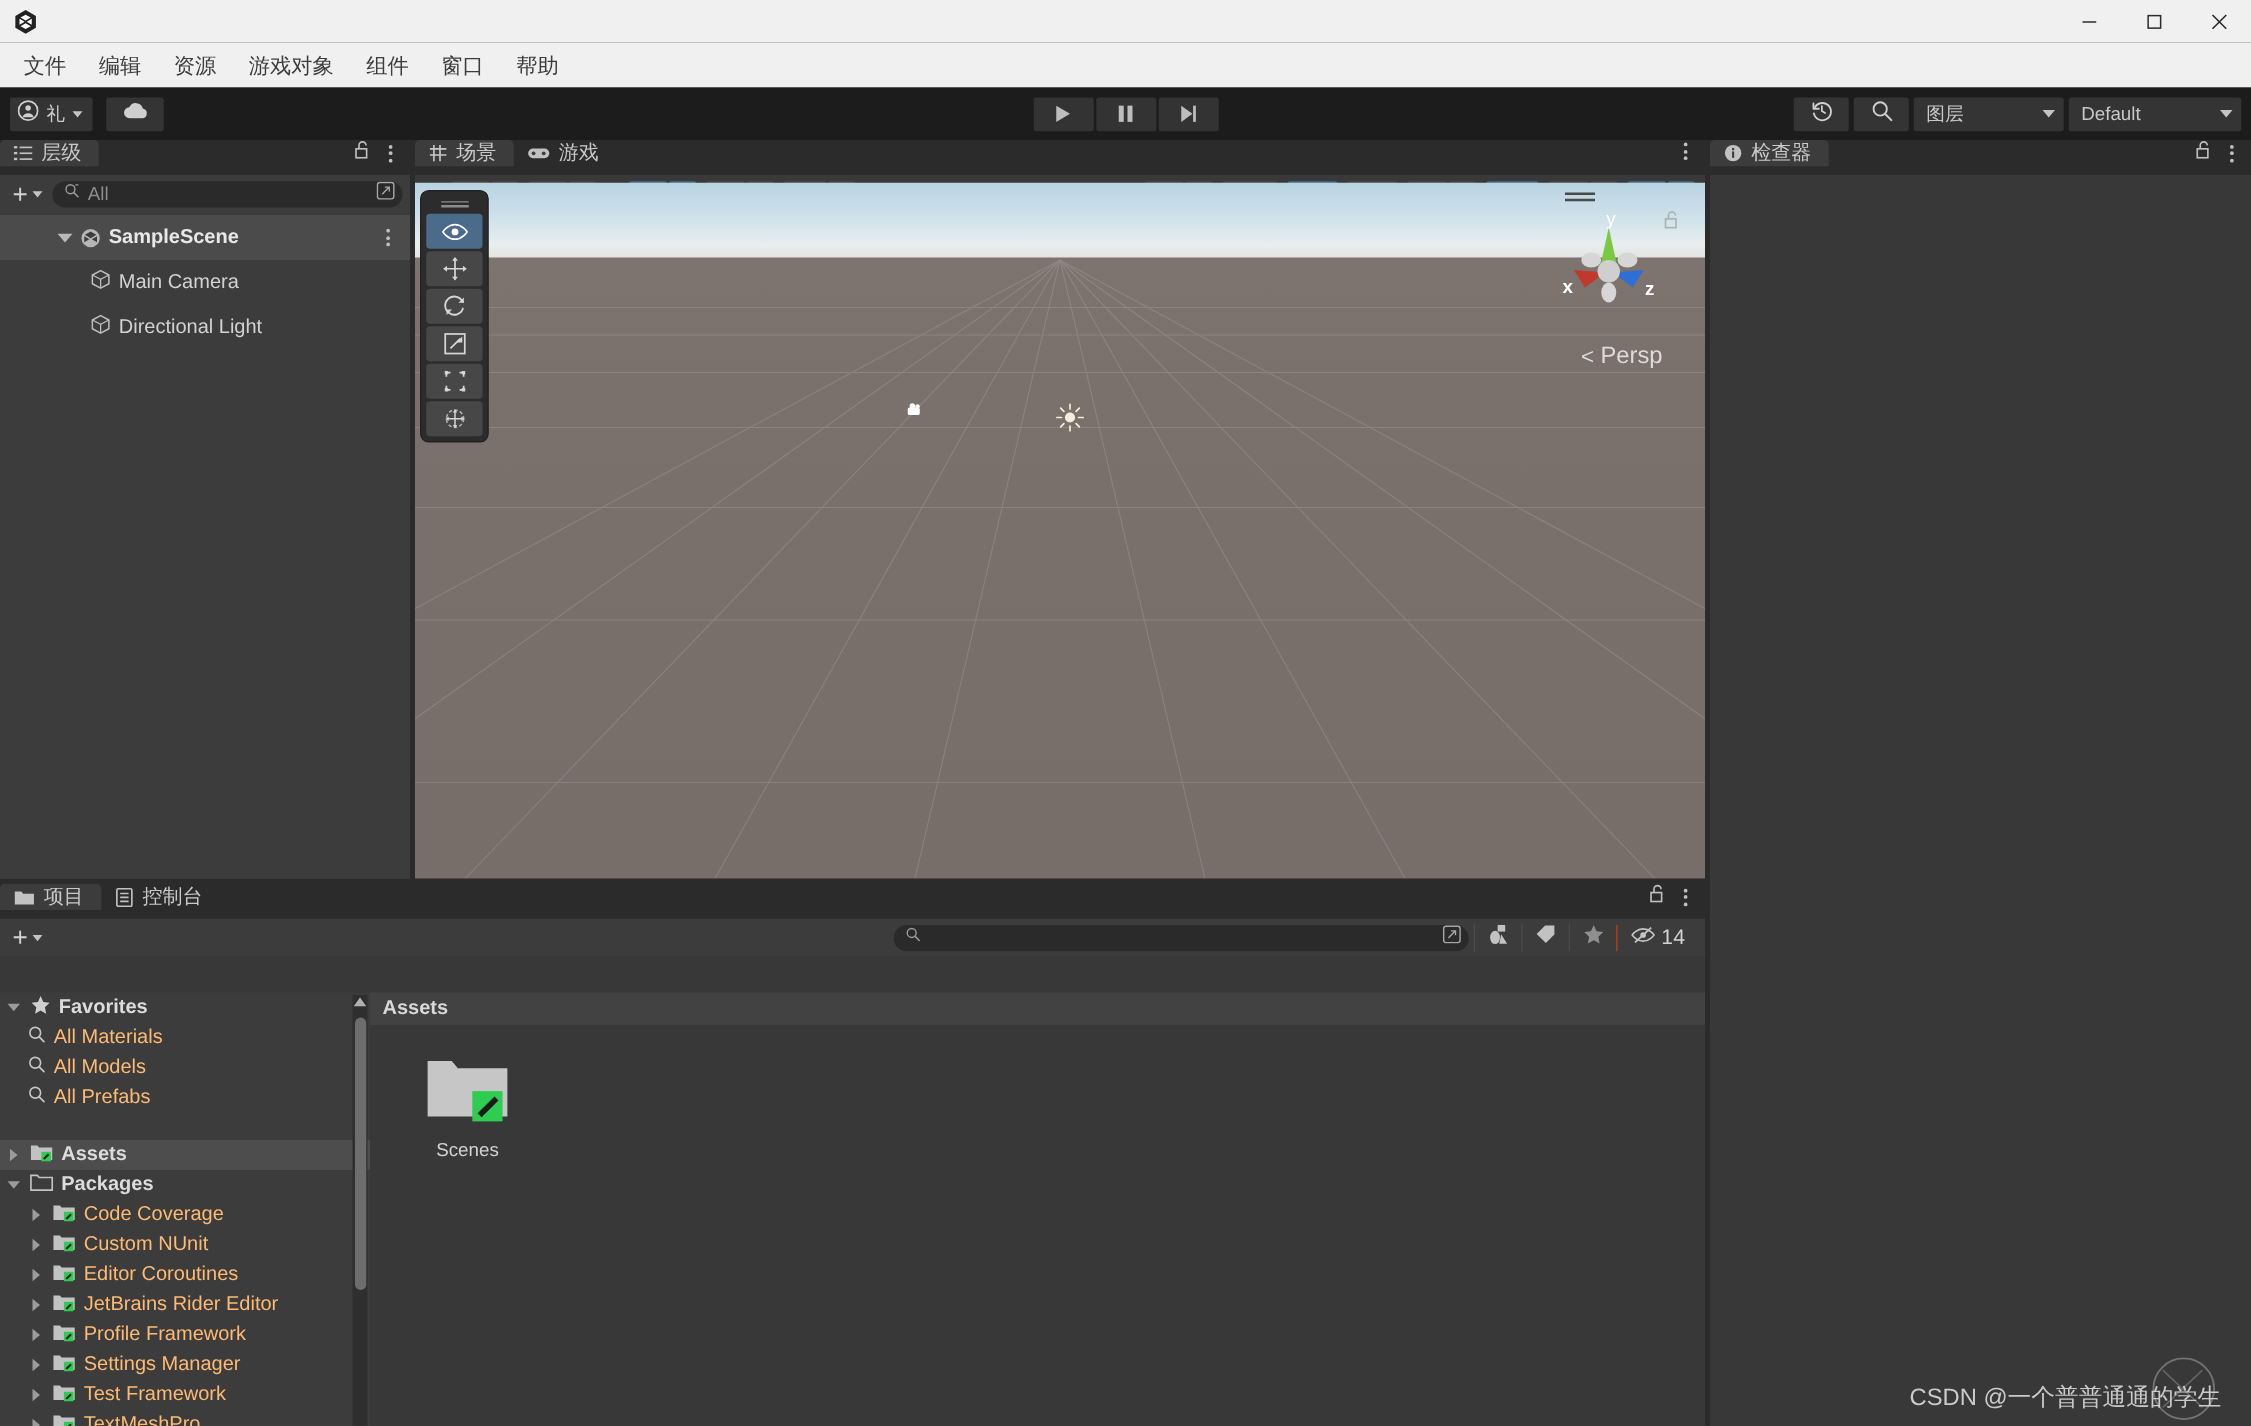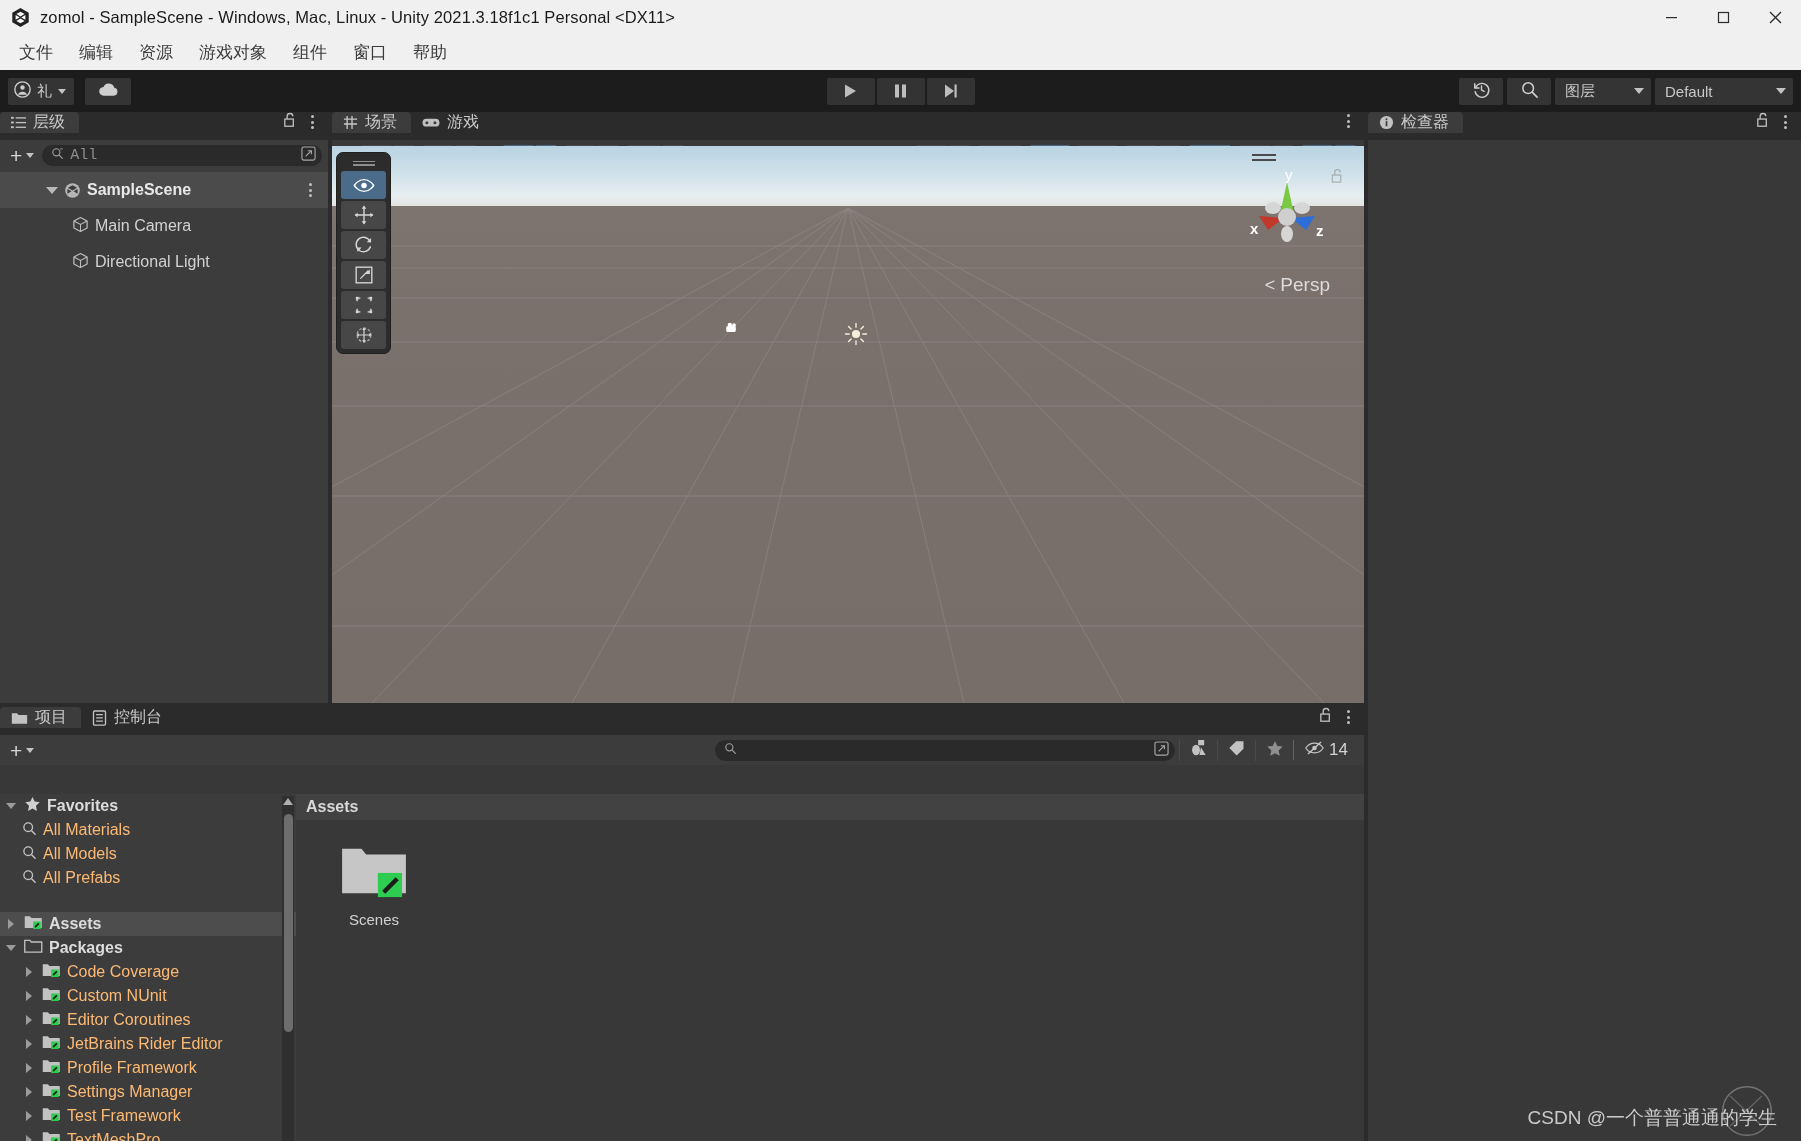--- a/index.html
+++ b/index.html
@@ -48,21 +48,21 @@
     position: absolute; left: 50%; transform: translateX(-50%);
     display: flex; gap: 2px;
   }
   .play-btn { width: 48px; height: 27px; background: #333333; display: flex; align-items: center; justify-content: center; border-radius: 2px;}
   .right-group { position: absolute; right: 8px; display: flex; align-items: center; gap: 4px; }
   .rt-icon-btn { width: 44px; height: 27px; background: #343434; border-radius: 2px; display: flex; align-items: center; justify-content: center; }
   .rt-dd {
     height: 27px; background: #343434; border-radius: 2px; display: flex; align-items: center;
     justify-content: space-between; padding: 0 7px 0 10px; color: #c8c8c8; font-size: 15px; gap: 12px;
   }
-  .rt-dd.layers { width: 96px; }
+  .rt-dd.layers { width: 120px; }
   .rt-dd.layout { width: 138px; }
   .caret { width: 0; height: 0; border-left: 5px solid transparent; border-right: 5px solid transparent; border-top: 6px solid #c3c3c3; }
   .caret.sm { border-left-width: 4px; border-right-width: 4px; border-top-width: 5px; }
 
   
   .panel { position: absolute; background: #383838; }
   .panel-tabbar {
     height: 28px; background: #2b2b2b; display: flex; align-items: flex-start; position: relative;
   }
   .ptab {
@@ -79,21 +79,21 @@
   #hierarchy { left: 0; top: 112px; width: 328px; height: 591px; background: #3c3c3c; }
   .hier-toolbar { height: 30px; display: flex; align-items: center; padding: 0 6px; gap: 4px; background: #3c3c3c; }
   .plus-dd { display: flex; align-items: center; gap: 4px; padding: 0 4px; }
   .plus-sign { color: #d2d2d2; font-size: 21px; line-height: 1; font-weight: 300; }
   .search-box {
     flex: 1; height: 21px; background: #2a2a2a; border-radius: 11px; display: flex; align-items: center;
     padding: 0 6px 0 9px; gap: 6px;
   }
   .search-box input {
     background: transparent; border: none; outline: none; color: #9a9a9a; font-size: 15px; flex: 1;
-    font-family: Liberation Mono, monospace;
+    font-family: Liberation Sans, sans-serif;
   }
   .search-box input::placeholder { color: #8d8d8d; }
   .hier-list { padding-top: 2px; }
   .hrow { height: 36px; display: flex; align-items: center; gap: 6px; padding-left: 8px; font-size: 16px; color: #d2d2d2; position: relative;}
   .hrow.scene-root { background: #4b4b4b; font-weight: bold; color: #e8e8e8; }
   .tri { width: 0; height: 0; border-left: 6px solid transparent; border-right: 6px solid transparent; border-top: 7px solid #b9b9b9; margin-left: 2px;}
   .indent-1 { padding-left: 40px; }
   .indent-2 { padding-left: 72px; }
   .hrow .kebab { position: absolute; right: 12px; }
 
@@ -187,21 +187,20 @@
 
 <div id="app">
 
   <div class="titlebar">
     <div class="tb-logo">
       <svg width="21" height="21" viewBox="0 0 24 24">
         <path d="M12 1.2 21.4 6.6v10.8L12 22.8 2.6 17.4V6.6z" fill="#222"></path>
         <path d="M12 5.4 16.7 8.1 12 10.8 7.3 8.1z M6.4 9.2l4.7 2.7-4.7 2.7zM17.6 9.2v5.4l-4.7-2.7z M7.3 15.9 12 13.2l4.7 2.7L12 18.6z" fill="#fff"></path>
       </svg>
     </div>
-    <div class="tb-title">zomol - SampleScene - Windows, Mac, Linux - Unity 2021.3.18f1c1 Personal &lt;DX11&gt;</div>
     <div class="tb-spacer"></div>
     <div class="tb-btn">
       <svg width="13" height="13" viewBox="0 0 13 13">
           <rect x="1" y="6" width="11" height="1.2" fill="#2b2b2b"></rect>
         </svg>
     </div>
     <div class="tb-btn">
       <svg width="13" height="13" viewBox="0 0 13 13">
           <rect x="1.5" y="1.5" width="10" height="10" fill="none" stroke="#2b2b2b" stroke-width="1.2"></rect>
         </svg>

